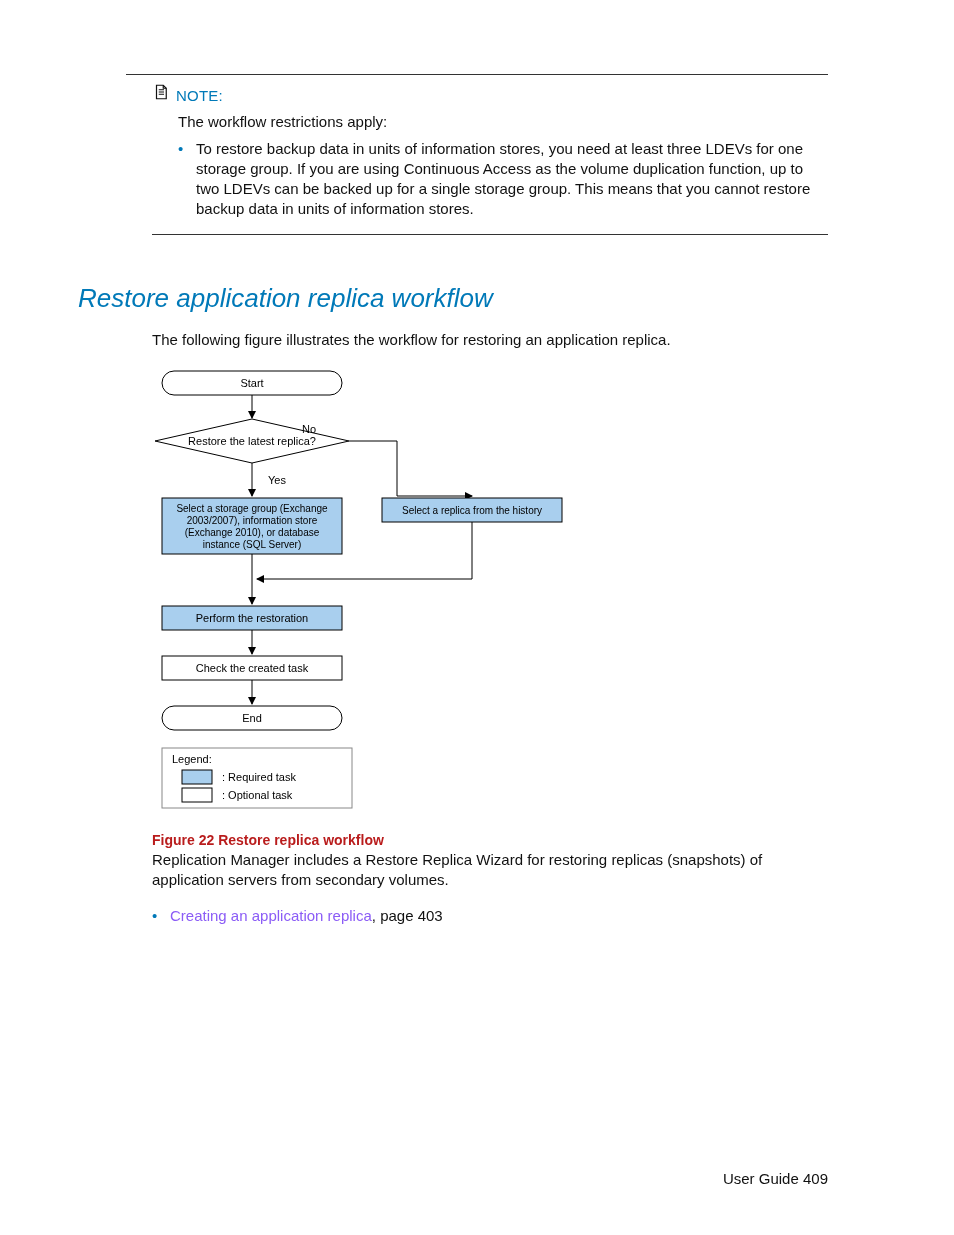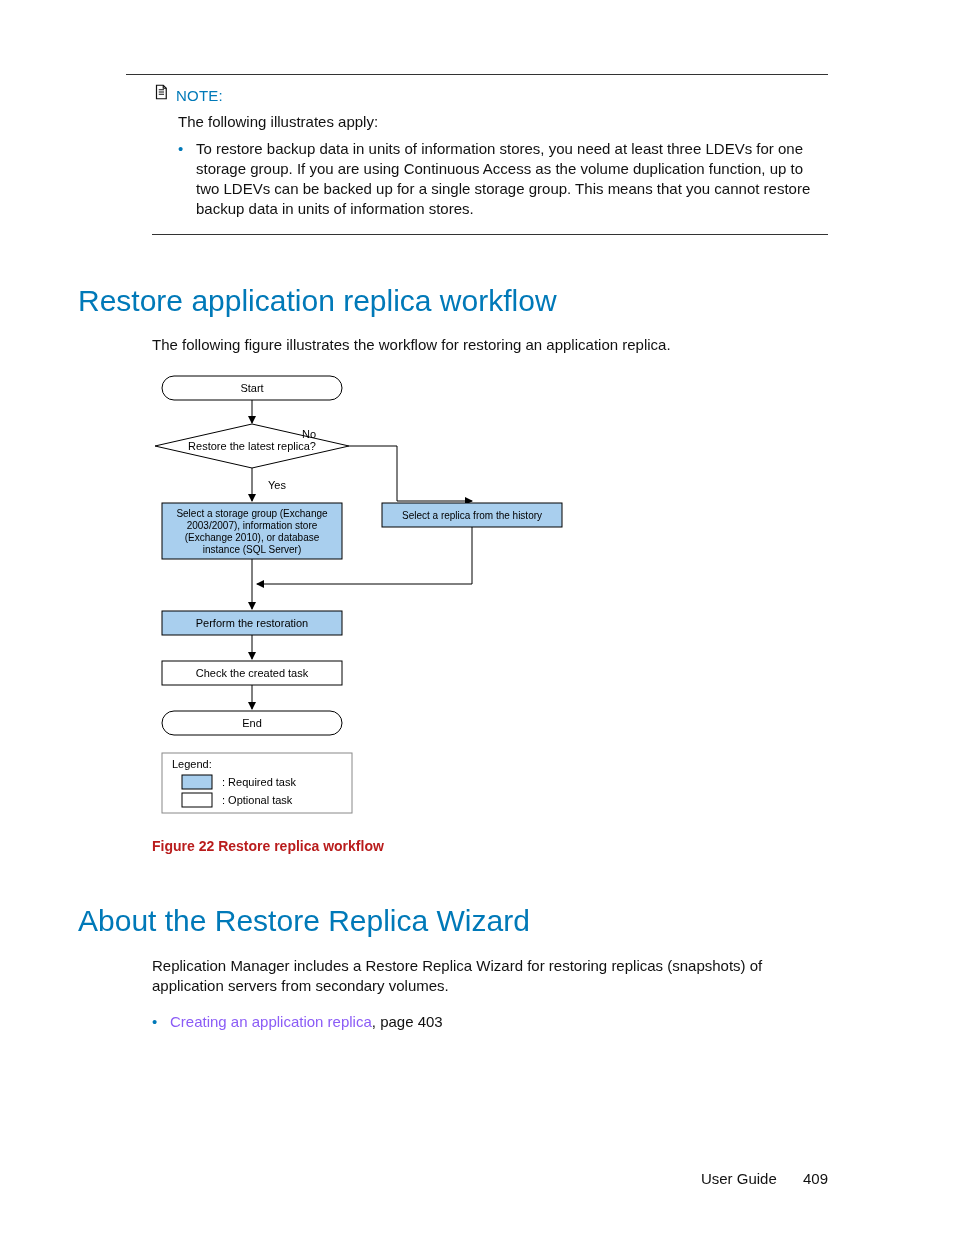--- a/index.html
+++ b/index.html
@@ -30,55 +30,56 @@
   .note-header { display: flex; align-items: flex-end; gap: 6px; margin-bottom: 6px; }
   .note-label { color: #0079b8; font-size: 15px; letter-spacing: .2px; }
   .note-body { margin-left: 26px; }
   ul.bullets { margin: 6px 0 0 0; padding-left: 0; list-style: none; }
   ul.bullets li { position: relative; padding-left: 18px; margin-bottom: 10px; }
   ul.bullets li::before { content: "\2022"; position: absolute; left: 0; top: 0; color: #0079b8; }
   hr.rule.bottom { margin: 6px 0 0 26px; }
   h2.section {
     font-family: "Arial", "Helvetica", sans-serif;
     font-weight: 300;
-    font-size: 30px;
+    font-size: 26px;
     color: #0079b8;
     margin: 46px 0 14px -48px;
+    font-style: italic;
   }
   .intro { margin: 0 0 16px 26px; }
   .flowchart { margin: 0 0 10px 26px; }
   .fig-caption { color: #b91c1c; font-weight: bold; font-size: 14px; margin: 10px 0 0 26px; }
   .related-head { font-weight: bold; margin: 14px 0 4px 26px; }
   .related-list { margin: 0 0 0 26px; padding: 0; list-style: none; }
   .related-list li { position: relative; padding-left: 18px; }
   .related-list li::before { content: "\2022"; position: absolute; left: 0; top: 0; color: #0079b8; }
   .link { color: #8b5cf6; }
   .footer { position: absolute; bottom: 46px; right: 126px; font-size: 15px; }
-  .footer .label { margin-right: 22px; }
+  .footer .label { }
   svg text { font-family: Arial, Helvetica, sans-serif; }
 </style>
 </head>
 <body>
 
 <div class="page">
 
   <hr class="rule">
   <div class="note-block">
     <div class="note-header">
       <span>
         <svg width="18" height="18" viewBox="0 0 24 24">
             <path fill="none" stroke="#111" stroke-width="1.6" d="M6 3h9l4 4v14H6z"></path>
             <path stroke="#111" stroke-width="1.4" d="M9 9h7M9 12h7M9 15h7"></path>
             <path fill="none" stroke="#111" stroke-width="1.6" d="M15 3v4h4"></path>
           </svg>
       </span>
       <span class="note-label">NOTE:</span>
     </div>
     <div class="note-body">
-      <div>The following illustrates apply:</div>
+      <div>The workflow restrictions apply:</div>
       <ul class="bullets">
         <li>To restore backup data in units of information stores, you need at least three LDEVs for one storage group. If you are using Continuous Access as the volume duplication function, up to two LDEVs can be backed up for a single storage group. This means that you cannot restore backup data in units of information stores.</li>
       </ul>
     </div>
   </div>
   <hr class="rule bottom">
 
   <h2 class="section">Restore application replica workflow</h2>
   <div class="intro">The following figure illustrates the workflow for restoring an application replica.</div>
 
@@ -134,21 +135,20 @@
       <rect x="10" y="382" width="190" height="60" fill="none" stroke="#888"></rect>
       <text x="20" y="397" font-size="11">Legend:</text>
       <rect x="30" y="404" width="30" height="14" fill="#a9cfee" stroke="#000"></rect>
       <text x="70" y="415" font-size="11">: Required task</text>
       <rect x="30" y="422" width="30" height="14" fill="#fff" stroke="#000"></rect>
       <text x="70" y="433" font-size="11">: Optional  task</text>
     </svg>
   </div>
   <div class="fig-caption">Figure 22 Restore replica workflow</div>
 
-  <h2 class="section">About the Restore Replica Wizard</h2>
   <div class="intro">Replication Manager includes a Restore Replica Wizard for restoring replicas (snapshots) of application servers from secondary volumes.</div>
   <ul class="related-list">
     <li>
       <span class="link">Creating an application replica</span><span>, page 403</span>
     </li>
   </ul>
 
   <div class="footer">
     <span class="label">User Guide</span>
     <span>409</span>

